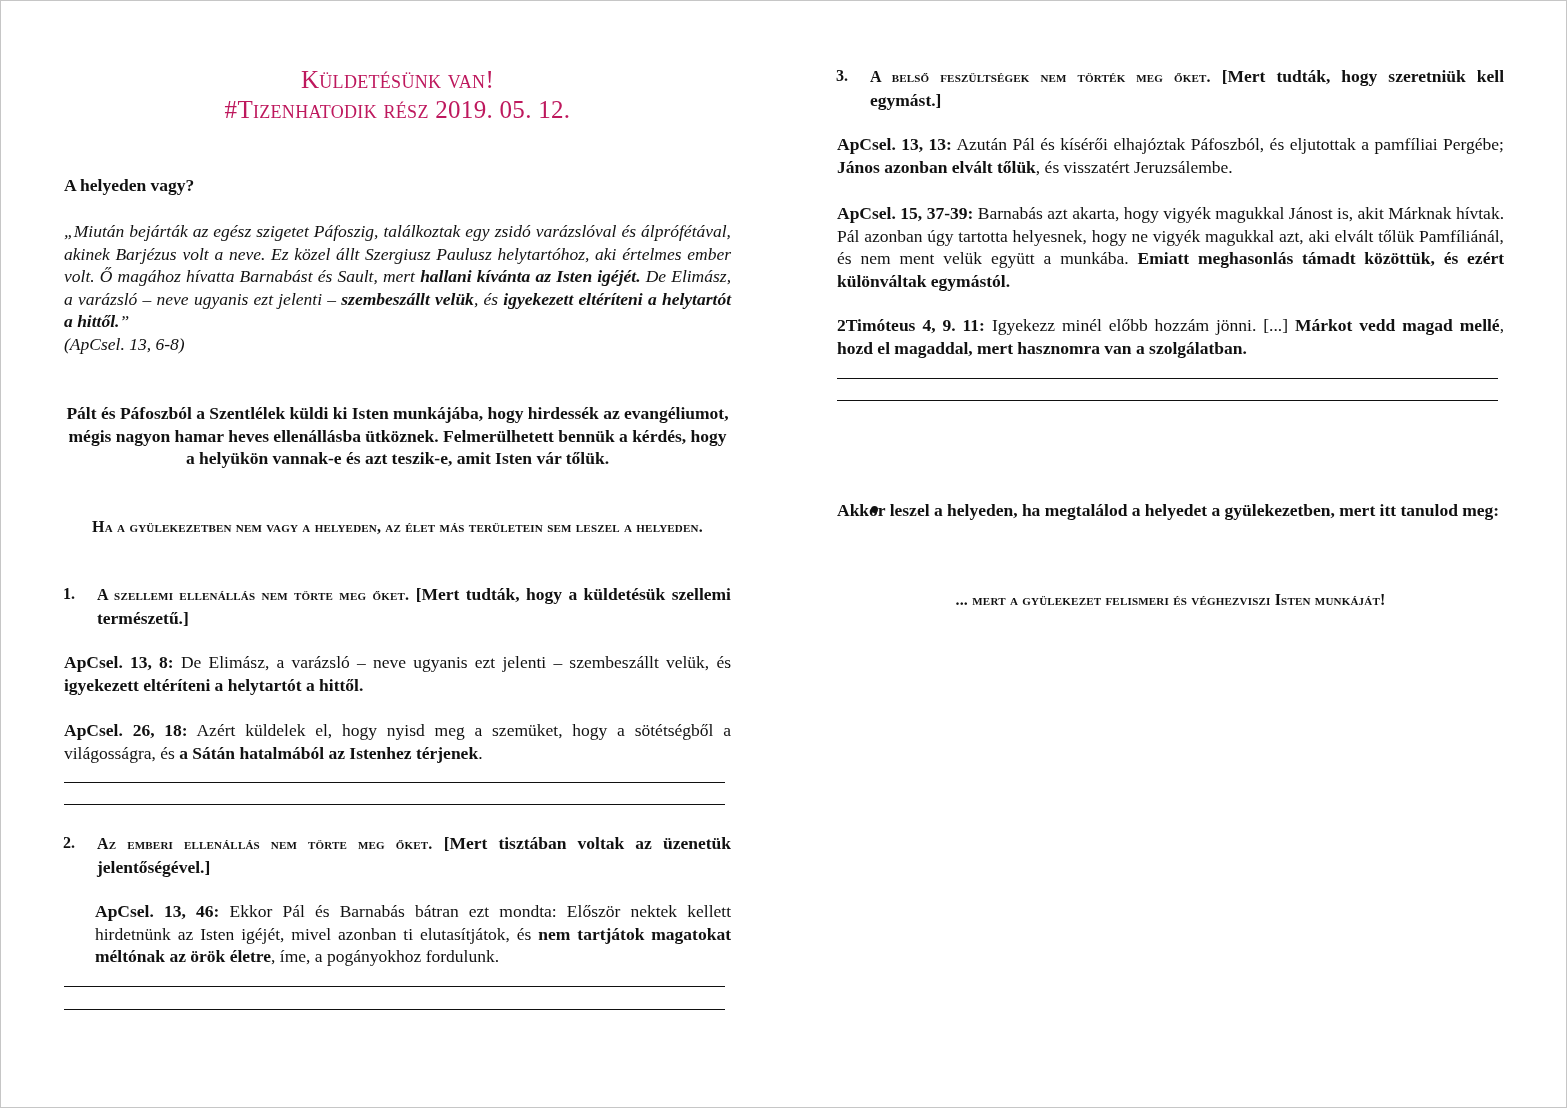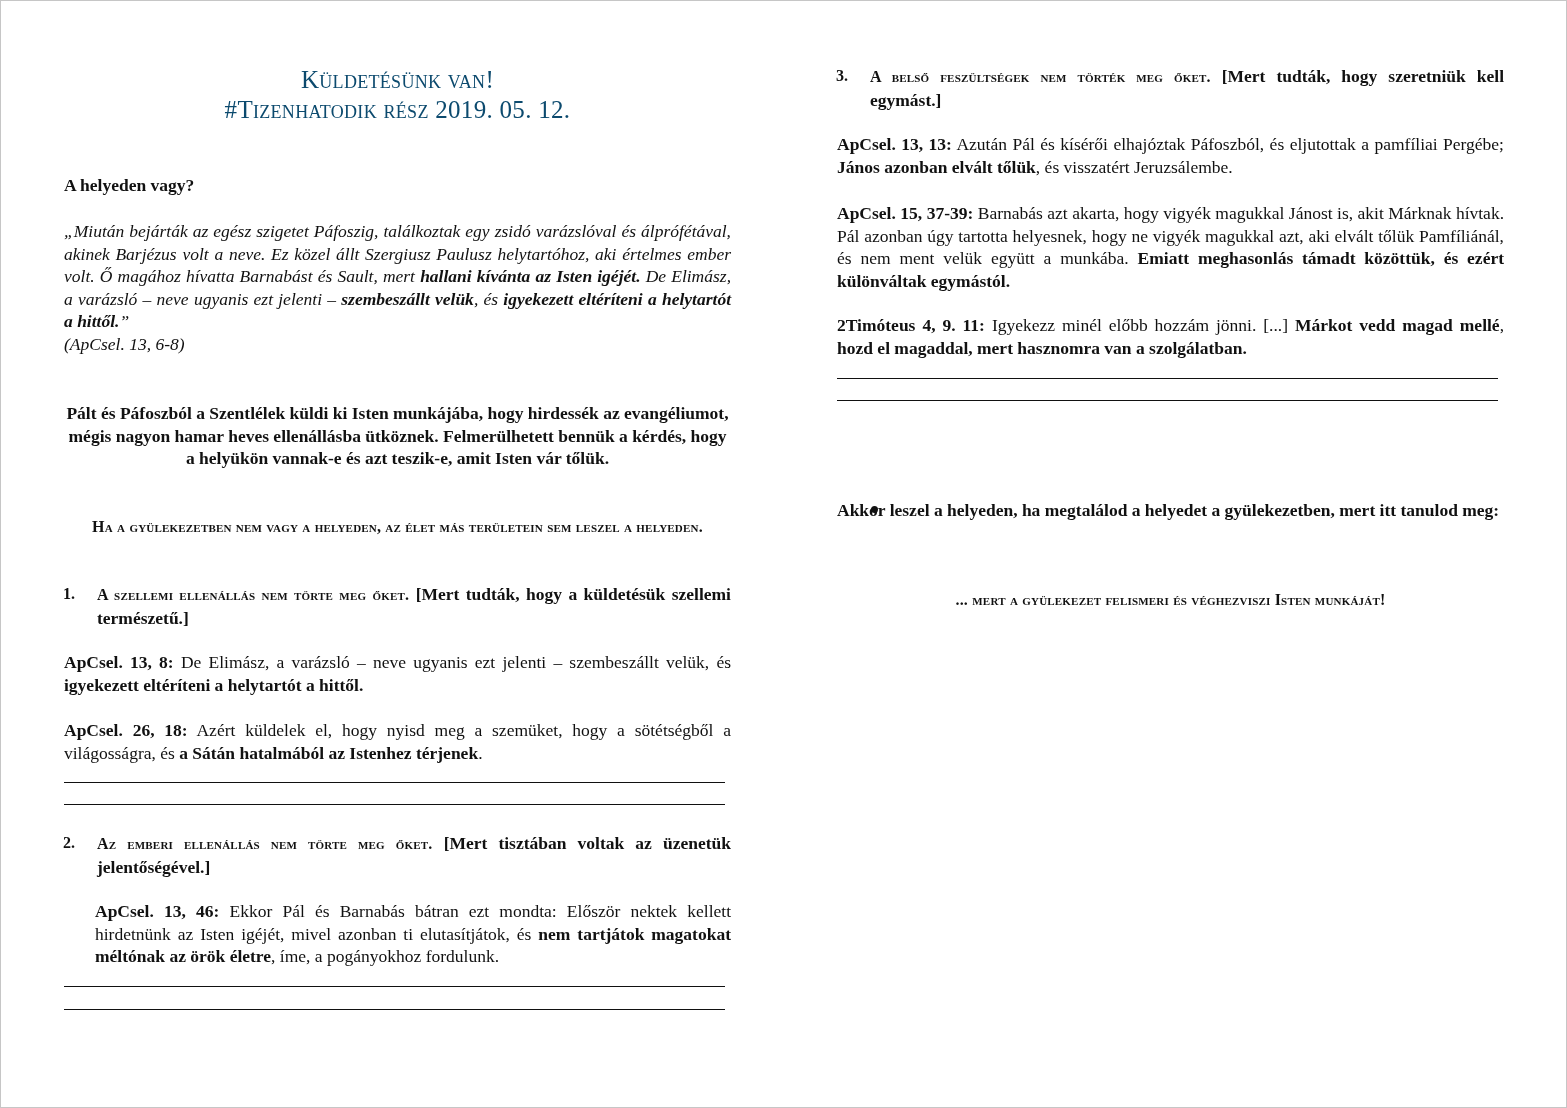--- a/index.html
+++ b/index.html
@@ -22,21 +22,21 @@
     }
     .col-left { left: 63px; width: 667px; }
     .col-right { left: 836px; width: 667px; }
     .abs { position: absolute; left: 0; right: 0; }
     .title {
       text-align: center;
       font-size: 25px;
       line-height: 30px;
       font-variant: small-caps;
       letter-spacing: 0.3px;
-      color: #0c4a6e;
+      color: #be185d;
     }
     .p {
       font-size: 17.5px;
       line-height: 22.5px;
       text-align: justify;
       margin: 0;
     }
     .b { font-weight: bold; }
     .i { font-style: italic; }
     .center { text-align: center; }

